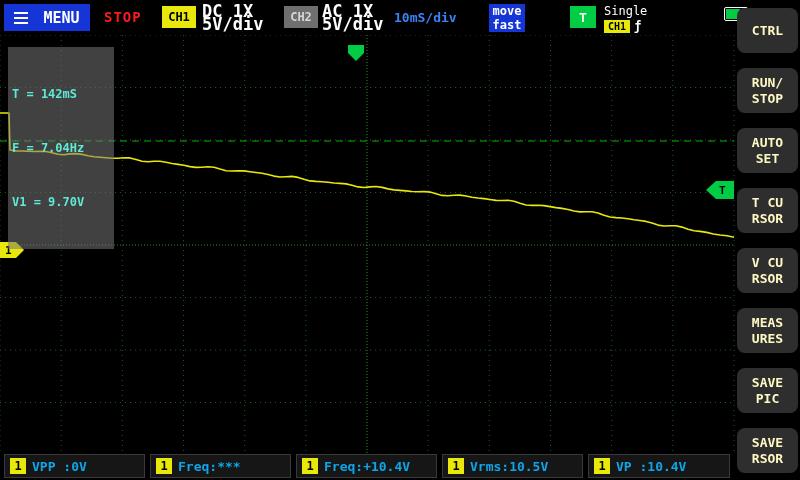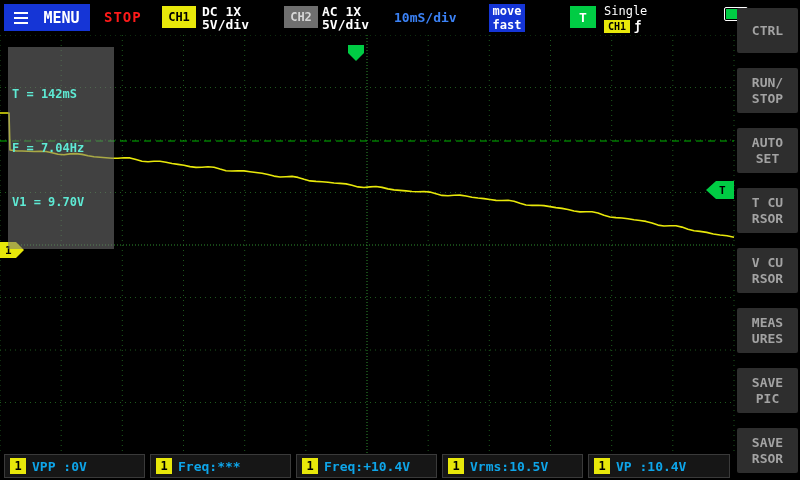--- a/index.html
+++ b/index.html
@@ -14,21 +14,21 @@
             font-weight:bold;font-size:15px;cursor:pointer;}
   .menu-icon{width:14px;height:2px;background:#fff;display:inline-block;
              box-shadow:0 -5px 0 #fff,0 5px 0 #fff;}
   .stop{position:absolute;left:104px;top:9px;color:var(--red);font-weight:bold;
         font-size:14px;letter-spacing:1px;}
   .badge{position:absolute;display:flex;align-items:center;justify-content:center;
          font-weight:bold;font-size:12px;color:#000;}
   .ch1-badge{left:162px;top:6px;width:34px;height:22px;background:var(--yellow);}
   .ch2-badge{left:284px;top:6px;width:34px;height:22px;background:#6f6f6f;color:#d6d6d6;}
   .tbadge{left:570px;top:6px;width:26px;height:22px;background:var(--green);color:#fff;font-size:13px;}
-  .chinfo{position:absolute;color:#fff;font-size:13px;line-height:13px;font-weight:bold;}
+  .chinfo{position:absolute;color:#fff;font-size:17px;line-height:13px;font-weight:bold;}
   #ch1info{left:202px;top:5px;}
   #ch2info{left:322px;top:5px;}
   .timebase{position:absolute;left:394px;top:10px;color:#3b82f6;font-size:13px;font-weight:bold;}
   .movefast{position:absolute;left:489px;top:4px;width:36px;height:28px;background:var(--blue);
             color:#fff;font-size:12px;line-height:14px;text-align:center;font-weight:bold;
             display:flex;flex-direction:column;justify-content:center;cursor:pointer;}
   .trigmode{position:absolute;left:604px;top:4px;color:#fff;font-size:12px;line-height:15px;text-align:right;}
   .trigsrc{display:flex;align-items:center;gap:4px;}
   .mini-badge{width:26px;height:13px;background:var(--yellow);color:#000;font-size:10px;
               font-weight:bold;display:flex;align-items:center;justify-content:center;}
@@ -36,23 +36,23 @@
   .battery{position:absolute;left:724px;top:7px;width:22px;height:12px;border:1px solid #fff;border-radius:2px;}
   .bat-fill{position:absolute;left:1px;top:1px;bottom:1px;width:62%;background:var(--green);}
   .bat-nub{position:absolute;right:-4px;top:2px;width:3px;height:6px;background:#fff;}
 
   
   .plot{position:absolute;left:0;top:35px;width:735px;height:420px;background:#000;}
   .overlay{position:absolute;left:8px;top:12px;width:98px;background:rgba(118,118,118,.55);
            color:#5eead4;font-size:12px;line-height:18px;padding:2px 4px;font-weight:bold;white-space:pre;}
 
   
-  .sbtn{position:absolute;left:737px;width:61px;height:45px;background:#2e2e2e;color:#a3a3a3;
+  .sbtn{position:absolute;left:737px;width:61px;height:45px;background:#2e2e2e;color:#fef9c3;
         display:flex;flex-direction:column;align-items:center;justify-content:center;
-        font-size:13px;font-weight:bold;line-height:16px;border-radius:2px;cursor:pointer;}
+        font-size:13px;font-weight:bold;line-height:16px;border-radius:8px;cursor:pointer;}
 
   
   .bottombar{position:absolute;left:0;top:453px;width:735px;height:27px;background:#000;}
   .meas{position:absolute;top:1px;height:24px;background:#161616;border:1px solid #3a3a3a;
         display:flex;align-items:center;gap:6px;padding:0 5px;box-sizing:border-box;cursor:pointer;}
   .mbadge{width:16px;height:16px;background:var(--yellow);color:#000;font-size:12px;
           font-weight:bold;display:flex;align-items:center;justify-content:center;flex:0 0 auto;}
   .mtext{color:#0ea5e9;font-size:13px;font-weight:bold;white-space:pre;}
 </style>
 </head>

